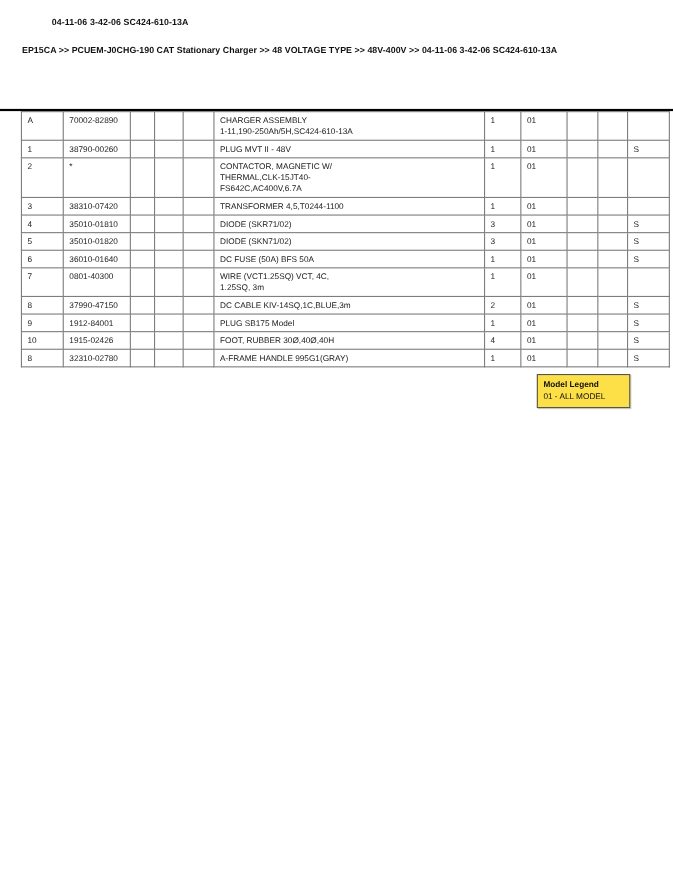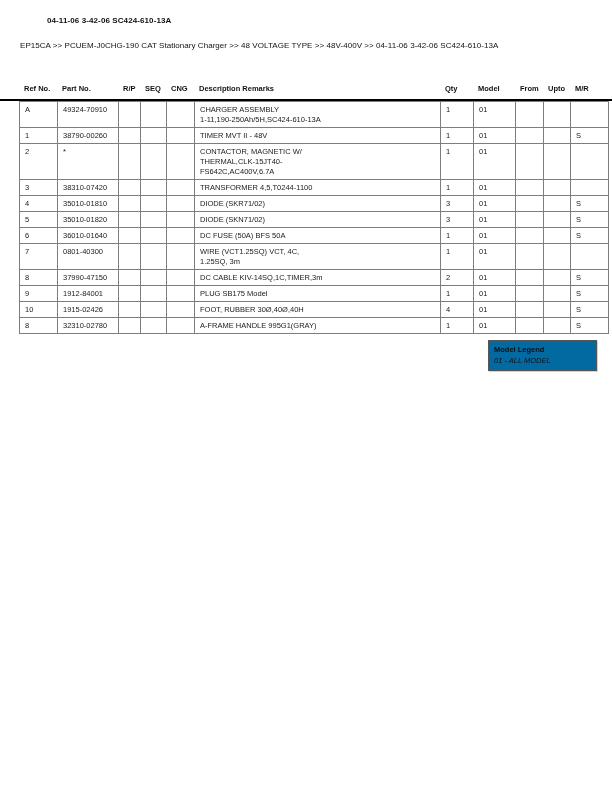--- a/index.html
+++ b/index.html
@@ -6,21 +6,21 @@
   html,body { background:#ffffff; }
   body { font-family:"Liberation Sans", sans-serif; color:#111; }
   .page { position:relative; width:612px; height:792px; background:#ffffff; overflow:hidden; }
 
   .doc-code {
     position:absolute; left:20px; top:16px;
     font-size:8px; font-weight:bold; line-height:10px; letter-spacing:0.1px;padding-left:27px;
   }
   .breadcrumb {
     position:absolute; left:20px; top:41px;
-    font-size:8px; font-weight:normal; line-height:10px; letter-spacing:0.05px;
+    font-size:8px; font-weight:bold; line-height:10px; letter-spacing:0.05px;
   }
 
   .head-row {
     position:absolute; left:19px; top:84px; width:589px;
     display:flex; font-weight:bold; font-size:7.5px; line-height:10px; white-space:nowrap;
   }
   .head-row span { flex:none; display:block; padding-left:5px; }
   .hw-ref{width:38px}.hw-part{width:61px}.hw-rp{width:22px}.hw-seq{width:26px}
   .hw-cng{width:28px}.hw-desc{width:246px}.hw-qty{width:33px;padding-left:16px}
   .hw-model{width:42px}.hw-from{width:28px;padding-left:3px}.hw-upto{width:27px;padding-left:3px}
@@ -37,87 +37,74 @@
   table.grid td {
     border:1px solid #7d7d7d; vertical-align:top;
     font-size:7.5px; line-height:10px; color:#1a1a1a;
     padding:3px 2px 2px 5px; overflow:hidden;
   }
   td.c-desc { white-space:pre-line; }
   td.c-qty  { padding-left:16px; }
   td.c-mr   { padding-left:9px; }
 
   .legend {
-    position:absolute; left:488px; top:340px; width:109px;
-    background:#0369a1; border:1px solid #555; padding:3px 5px 4px;
+    position:absolute; left:488px; top:340px; width:85px;
+    background:#fde047; border:1px solid #555; padding:3px 5px 4px;
     box-shadow:1px 1px 0 rgba(0,0,0,0.18);
   }
   .legend-title { font-size:7.5px; font-weight:bold; line-height:11px; }
-  .legend-entry { font-size:7.5px; line-height:11px;font-style:italic; }
+  .legend-entry { font-size:7.5px; line-height:11px; }
 </style>
 </head>
 <body>
 
 <div class="page">
 
   <div class="doc-code">04-11-06 3-42-06 SC424-610-13A</div>
   <div class="breadcrumb">EP15CA &gt;&gt; PCUEM-J0CHG-190 CAT Stationary Charger &gt;&gt; 48 VOLTAGE TYPE &gt;&gt; 48V-400V &gt;&gt; 04-11-06 3-42-06 SC424-610-13A</div>
 
-  <div class="head-row">
-    <span class="hw-ref">Ref No.</span>
-    <span class="hw-part">Part No.</span>
-    <span class="hw-rp">R/P</span>
-    <span class="hw-seq">SEQ</span>
-    <span class="hw-cng">CNG</span>
-    <span class="hw-desc">Description Remarks</span>
-    <span class="hw-qty">Qty</span>
-    <span class="hw-model">Model</span>
-    <span class="hw-from">From</span>
-    <span class="hw-upto">Upto</span>
-    <span class="hw-mr">M/R</span>
-  </div>
 
   <div class="thick-rule"></div>
 
   <table class="grid">
     <colgroup>
       <col style="width:38px">
         <col style="width:61px">
         <col style="width:22px">
         <col style="width:26px">
       <col style="width:28px">
         <col style="width:246px">
         <col style="width:33px">
         <col style="width:42px">
       <col style="width:28px">
         <col style="width:27px">
         <col style="width:38px">
     </colgroup>
     <tbody>
       <tr>
         <td class="c-ref">A</td>
-        <td class="c-part">49324-70910</td>
+        <td class="c-part">70002-82890</td>
         <td class="c-rp"></td>
         <td class="c-seq"></td>
         <td class="c-cng"></td>
         <td class="c-desc">CHARGER ASSEMBLY
 1-11,190-250Ah/5H,SC424-610-13A</td>
         <td class="c-qty">1</td>
         <td class="c-model">01</td>
         <td class="c-from"></td>
         <td class="c-upto"></td>
         <td class="c-mr"></td>
       </tr>
       <tr>
         <td class="c-ref">1</td>
         <td class="c-part">38790-00260</td>
         <td class="c-rp"></td>
         <td class="c-seq"></td>
         <td class="c-cng"></td>
-        <td class="c-desc">TIMER MVT II - 48V</td>
+        <td class="c-desc">PLUG MVT II - 48V</td>
         <td class="c-qty">1</td>
         <td class="c-model">01</td>
         <td class="c-from"></td>
         <td class="c-upto"></td>
         <td class="c-mr">S</td>
       </tr>
       <tr>
         <td class="c-ref">2</td>
         <td class="c-part">*</td>
         <td class="c-rp"></td>
@@ -197,21 +184,21 @@
         <td class="c-from"></td>
         <td class="c-upto"></td>
         <td class="c-mr"></td>
       </tr>
       <tr>
         <td class="c-ref">8</td>
         <td class="c-part">37990-47150</td>
         <td class="c-rp"></td>
         <td class="c-seq"></td>
         <td class="c-cng"></td>
-        <td class="c-desc">DC CABLE KIV-14SQ,1C,TIMER,3m</td>
+        <td class="c-desc">DC CABLE KIV-14SQ,1C,BLUE,3m</td>
         <td class="c-qty">2</td>
         <td class="c-model">01</td>
         <td class="c-from"></td>
         <td class="c-upto"></td>
         <td class="c-mr">S</td>
       </tr>
       <tr>
         <td class="c-ref">9</td>
         <td class="c-part">1912-84001</td>
         <td class="c-rp"></td>

